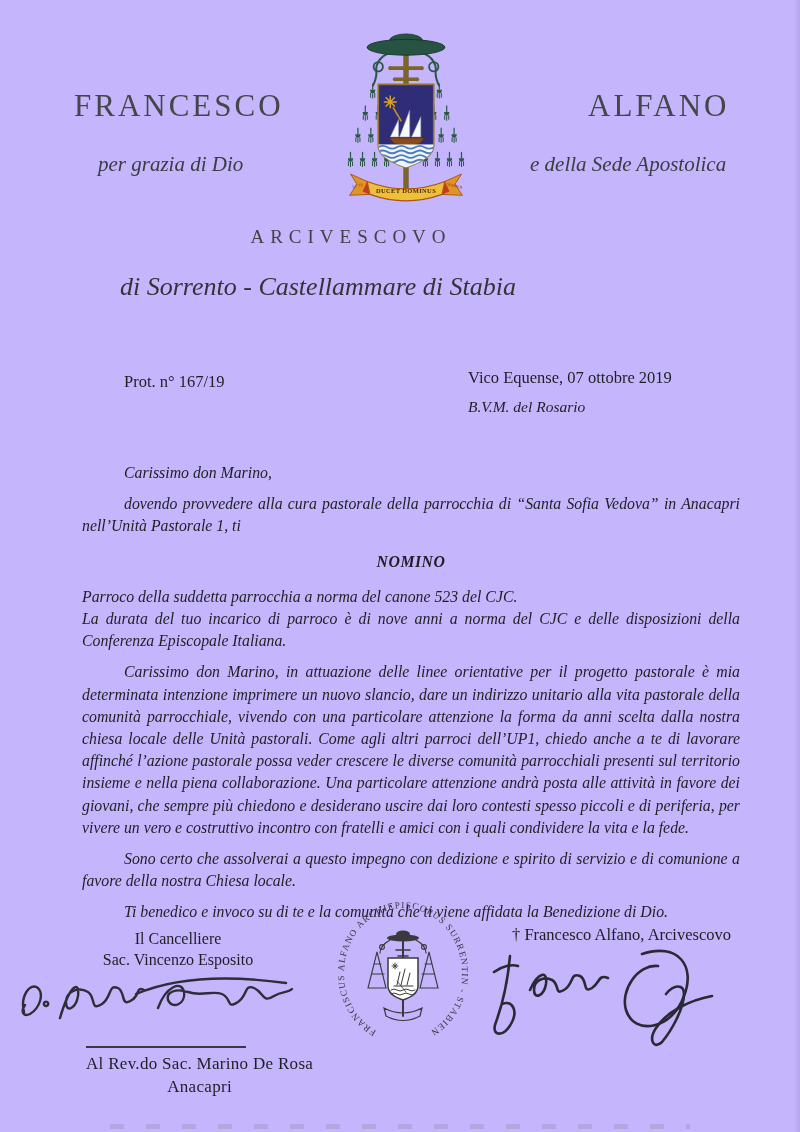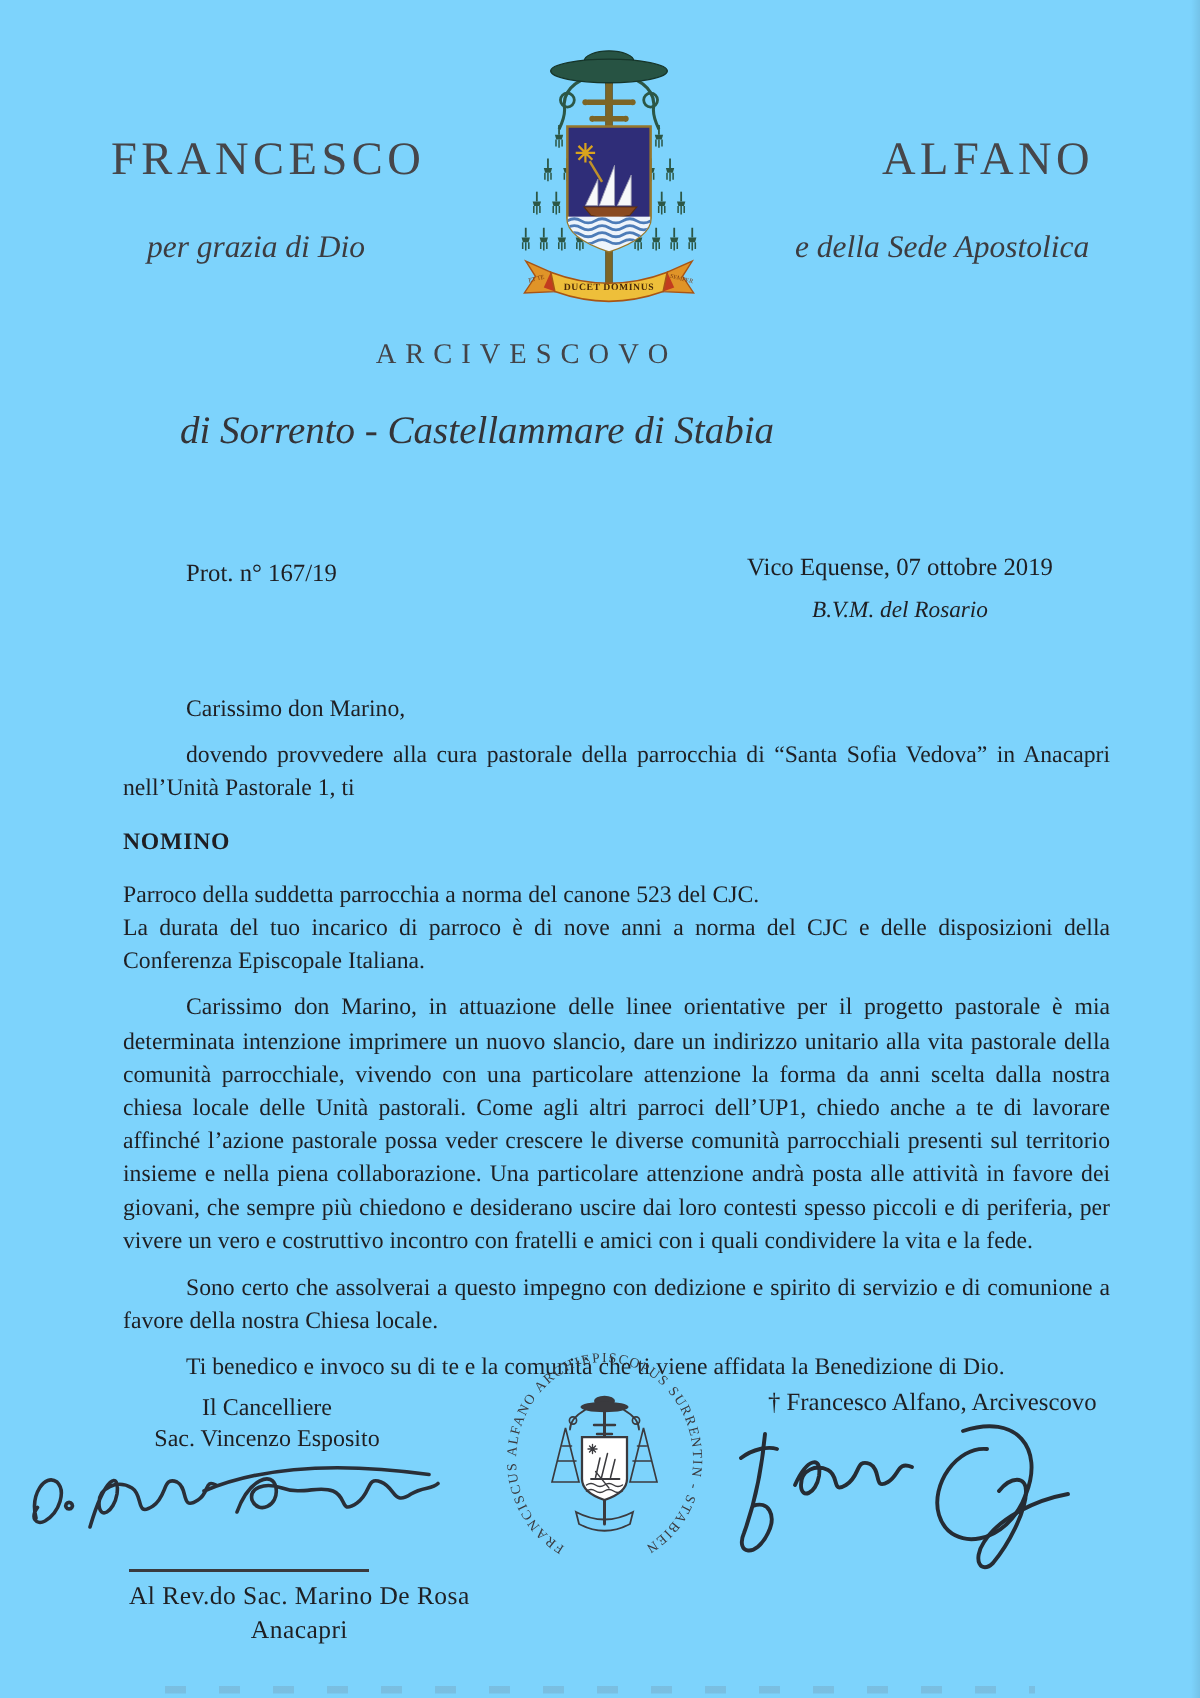--- a/index.html
+++ b/index.html
@@ -1,19 +1,19 @@
 <!DOCTYPE html>
 <html><head>
 <meta charset="utf-8">
 <style>
   html,body{margin:0;padding:0;background:#ffffff;}
   .page{
     position:relative;
     width:800px;height:1132px;
-    background:#7dd3fc;
+    background:#c4b5fd;
     overflow:hidden;
     font-family:"Liberation Serif","DejaVu Serif",serif;
     color:#1f1f23;
   }
   
   .name{
     position:absolute;top:88px;
     font-size:31px;letter-spacing:3px;color:#46464a;
     white-space:nowrap;
   }
@@ -30,34 +30,34 @@
   .arch-title{
     position:absolute;left:0;top:226px;width:702px;
     text-align:center;font-size:19px;letter-spacing:6px;color:#434347;
   }
   .see-line{
     position:absolute;left:0;top:272px;width:636px;
     text-align:center;font-style:italic;font-size:26px;color:#343438;
   }
   
   .prot{position:absolute;left:124px;top:372px;font-size:16.5px;}
-  .dateblock{position:absolute;left:468px;top:368px;width:264px;text-align:center;}
+  .dateblock{position:absolute;left:468px;top:368px;width:264px;}
   .dateblock .place-date{font-size:16.5px;}
   .dateblock .feast{font-style:italic;font-size:15.5px;margin-top:10px;}
   
   .body-text{
     position:absolute;left:82px;top:462px;width:658px;
     font-size:15.8px;line-height:22.2px;text-align:justify;
   }
-  .body-text p{margin:0;}
+  .body-text p{margin:0;font-style:italic;}
   .indent{text-indent:42px;}
   .p-salutation{margin-bottom:9px !important;}
   .p-intro{margin-bottom:4px !important;}
   .nomino{
-    font-weight:bold;letter-spacing:0.5px;
+    text-align:center;font-weight:bold;letter-spacing:0.5px;
     margin:13px 0 13px 0 !important;
   }
   .p-main,.p-sono,.p-benedizione{margin-top:9px !important;}
   
   .chancellor{
     position:absolute;left:56px;top:928px;width:244px;
     text-align:center;font-size:16px;line-height:21px;
   }
   .sig-left{position:absolute;left:16px;top:950px;width:282px;height:90px;}
   .seal{position:absolute;left:330px;top:894px;width:146px;height:158px;}

